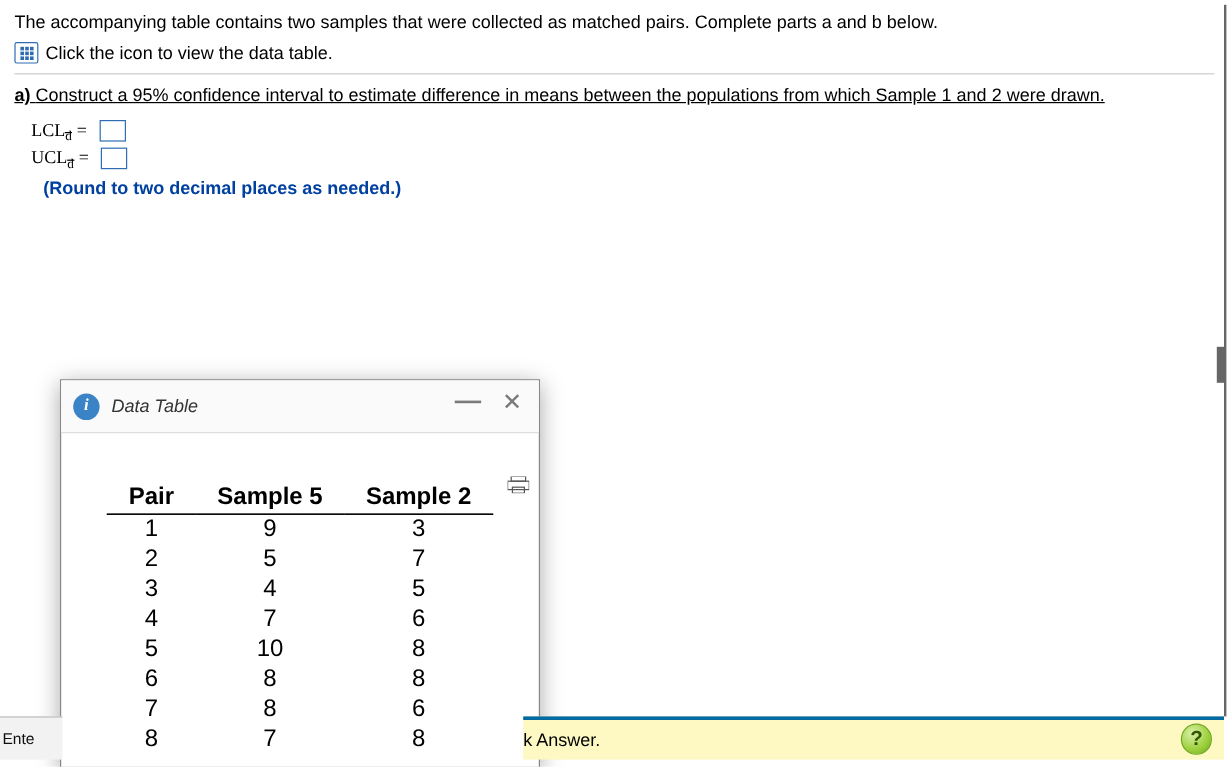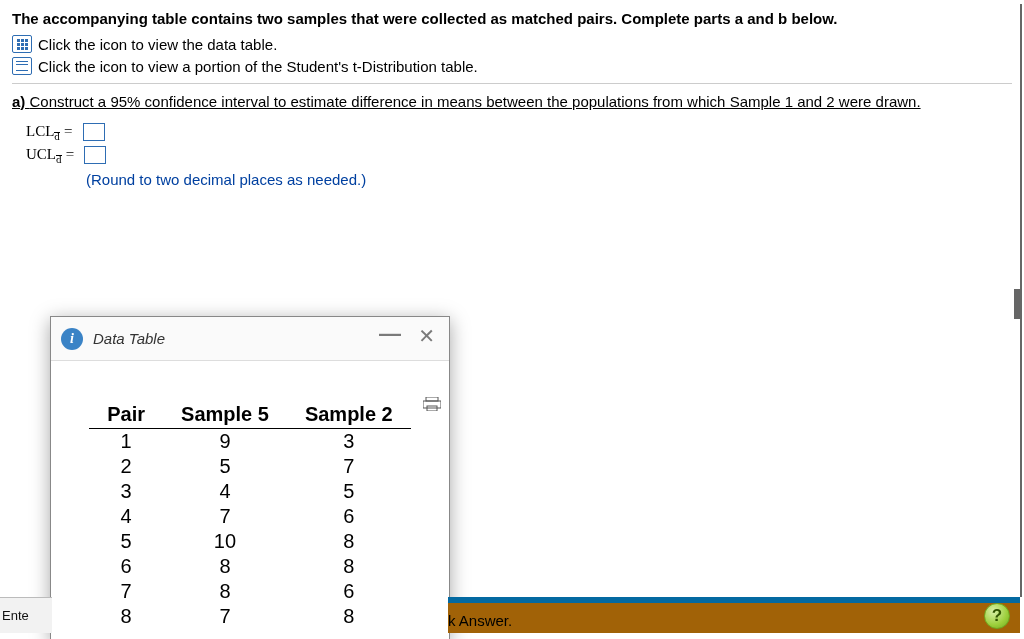--- a/index.html
+++ b/index.html
@@ -8,21 +8,21 @@
     font-family: Arial, Helvetica, sans-serif;
     font-size: 15px;
     color: #000;
     background: #fff;
     width: 1024px;
     height: 639px;
     overflow: hidden;
     position: relative;
   }
   .content { padding: 6px 12px 0 12px; }
-  .intro { margin: 4px 0 8px 0; font-weight: bold; }
+  .intro { margin: 4px 0 8px 0; }
   .link-row { display: flex; align-items: center; margin: 4px 0; }
   .icon-box {
     width: 20px; height: 18px;
     display: inline-flex; align-items: center; justify-content: center;
     margin-right: 6px;
     border: 1.5px solid #2e6db3;
     border-radius: 2px;
     color: #2e6db3;
   }
   .icon-table {
@@ -49,21 +49,21 @@
   .dbar::before { content: ""; position: absolute; left: 0; right: 0; top: 2px; border-top: 1px solid #000; }
   .sub { font-size: 11px; vertical-align: sub; }
   .answer-box {
     display: inline-block;
     width: 22px; height: 18px;
     border: 1.5px solid #2e6db3;
     vertical-align: middle;
     margin-left: 6px;
     background: #fff;
   }
-  .rounding { color: #0040a0; margin-left: 74px; margin-top: 6px; }
+  .rounding { color: #0040a0; margin-left: 24px; margin-top: 6px; font-weight: bold; }
 
   
   .modal {
     position: absolute;
     left: 50px; top: 316px;
     width: 400px;
     background: #fff;
     border: 1px solid #888;
     box-shadow: 0 4px 18px rgba(0,0,0,0.35);
   }
@@ -118,24 +118,24 @@
   .bottom-left {
     position: absolute; left: 0; bottom: 6px;
     padding-left: 2px;
     font-size: 13px; color: #111;
     background: #f2f2f2;
     height: 36px; line-height: 36px;
     width: 52px; overflow: hidden;
     border-top: 1px solid #bbb;
   }
   .bottom-right {
-    position: absolute; left: 448px; right: 4px; bottom: 6px;
+    position: absolute; left: 436px; right: 4px; bottom: 6px;
     height: 36px; line-height: 36px;
-    background: #a16207;
-    border-top: 6px solid #0369a1;
+    background: #fef9c3;
+    border-top: 3px solid #0369a1;
     padding-left: 0;
   }
   .help-circle {
     position: absolute; right: 10px; bottom: 4px;
     width: 26px; height: 26px; border-radius: 50%;
     background: radial-gradient(circle at 35% 30%, #d9f0a8, #9ccf3b 60%, #6fa820);
     color: #315400; font-weight: bold; font-size: 17px;
     display: flex; align-items: center; justify-content: center;
     border: 1px solid #6fa820;
   }
@@ -164,26 +164,20 @@
           <div></div>
           <div></div>
           <div></div>
           <div></div>
           <div></div>
         </span>
     </span>
     <span>Click the icon to view the data table.</span>
   </div>
 
-  <div class="link-row">
-    <span class="icon-box">
-      <span class="icon-doc"></span>
-    </span>
-    <span>Click the icon to view a portion of the Student's t-Distribution table.</span>
-  </div>
 
   <hr class="sep">
 
   <div class="part-a">
     <b>a) </b><span>Construct a 95% confidence interval to estimate difference in means between the populations from which Sample 1 and 2 were drawn.</span>
   </div>
 
   <div class="eqline">
     <span class="eqlabel">LCL</span><span class="sub eqlabel"><span class="dbar">d</span></span>
     <span class="eqlabel">=</span>

